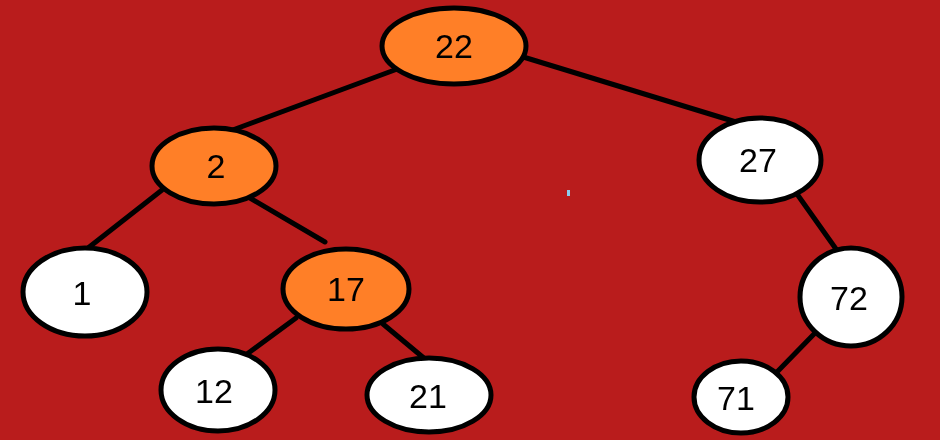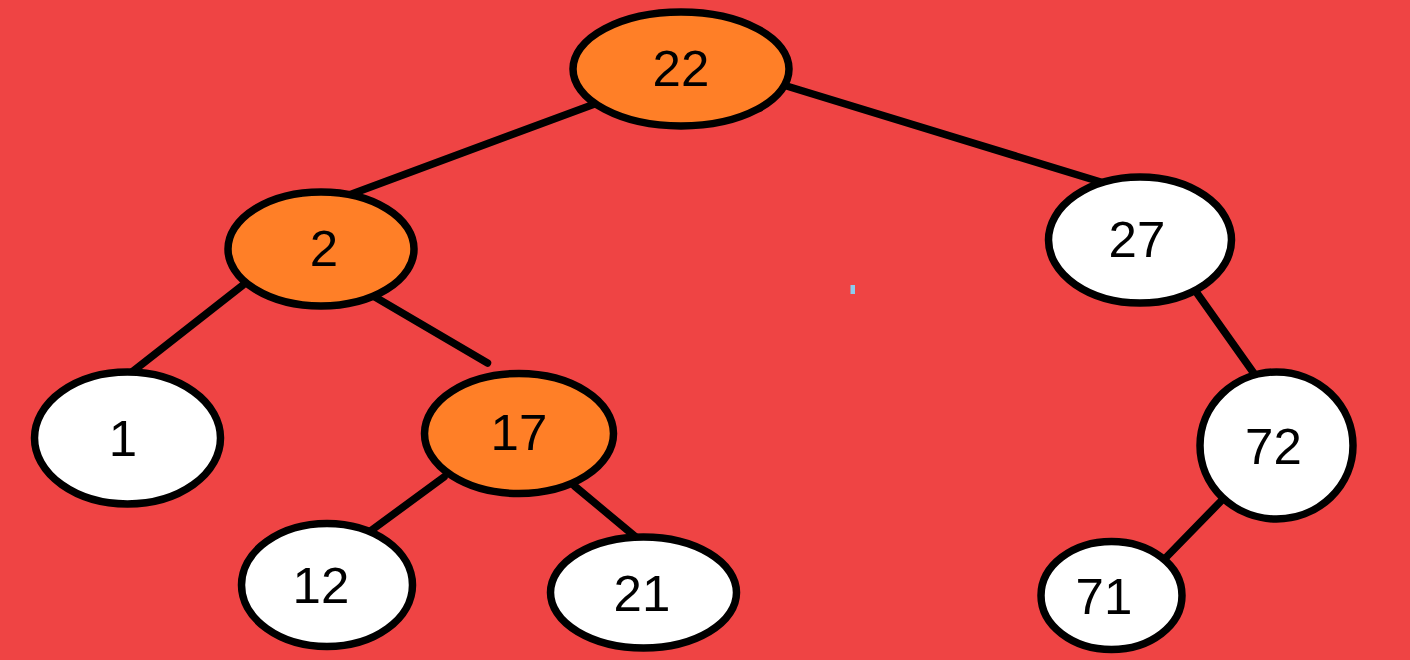--- a/index.html
+++ b/index.html
@@ -4,21 +4,21 @@
 <style>
   html, body {
     margin: 0;
     padding: 0;
     background: #ffffff;
   }
   .canvas {
     position: relative;
     width: 940px;
     height: 440px;
-    background: #ef4444;
+    background: #b91c1c;
     overflow: hidden;
   }
   svg {
     display: block;
     font-family: "Liberation Sans", "DejaVu Sans", sans-serif;
   }
   .edge {
     stroke: #000000;
     stroke-width: 5;
     stroke-linecap: round;

